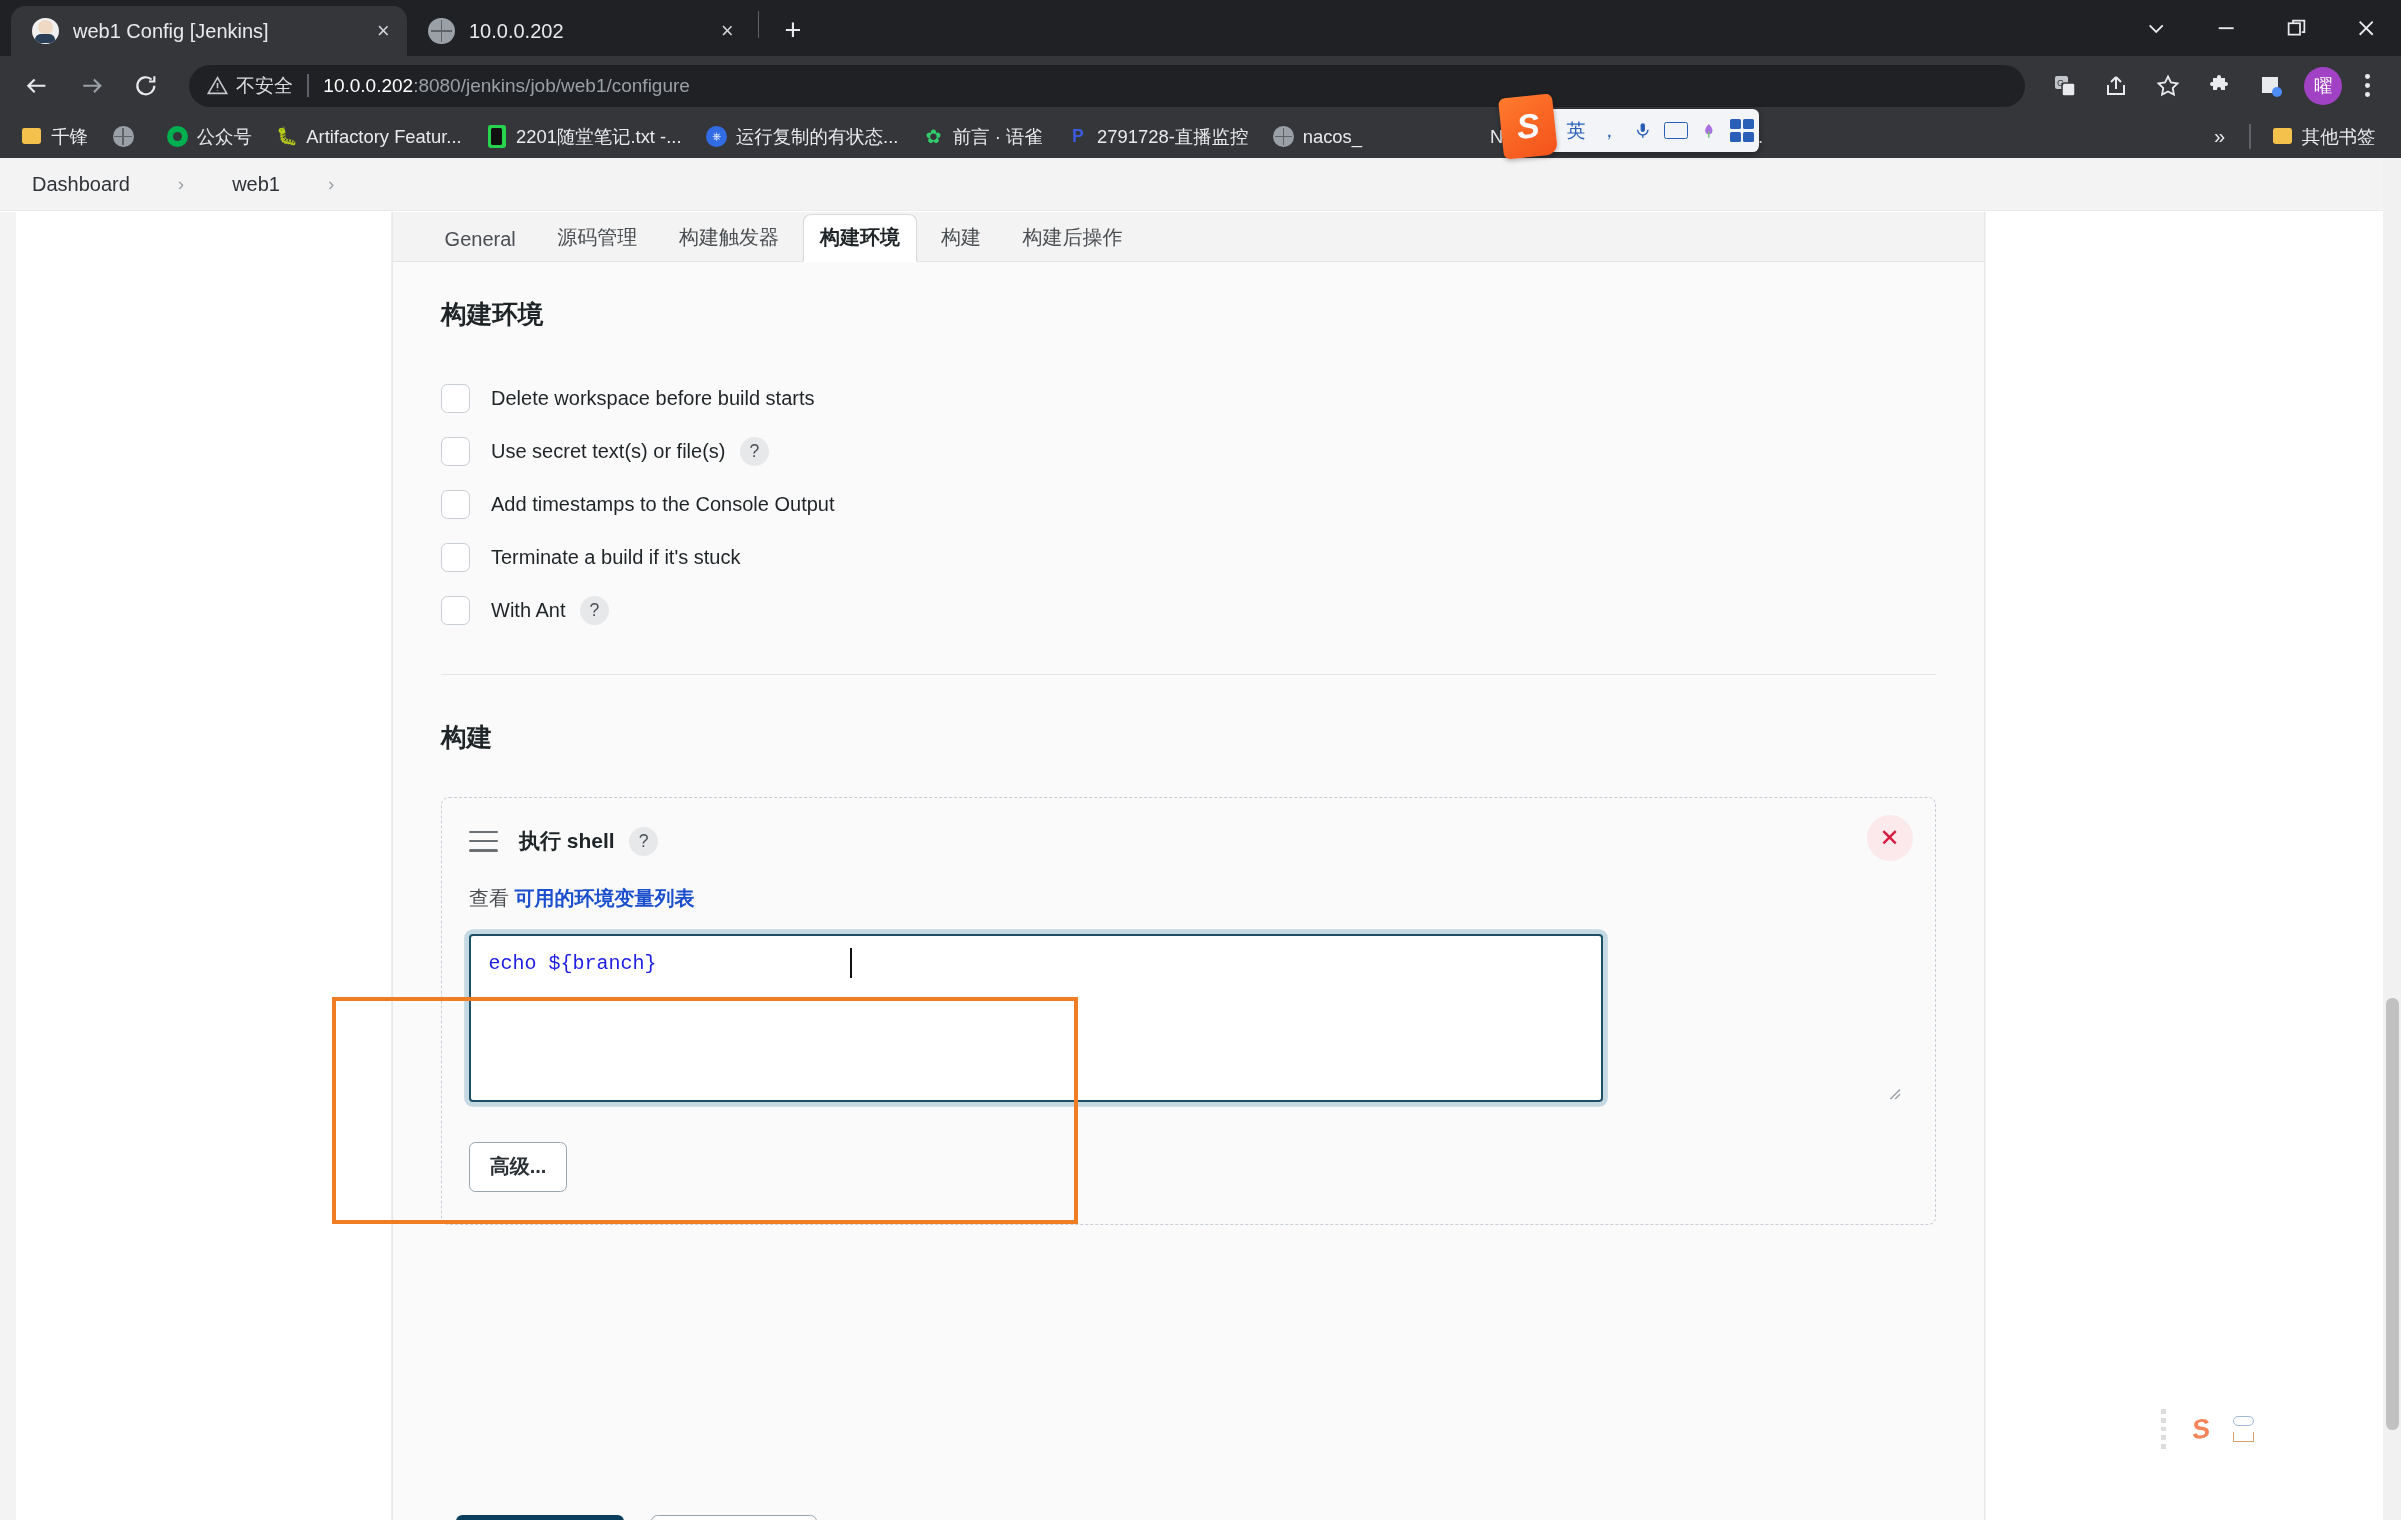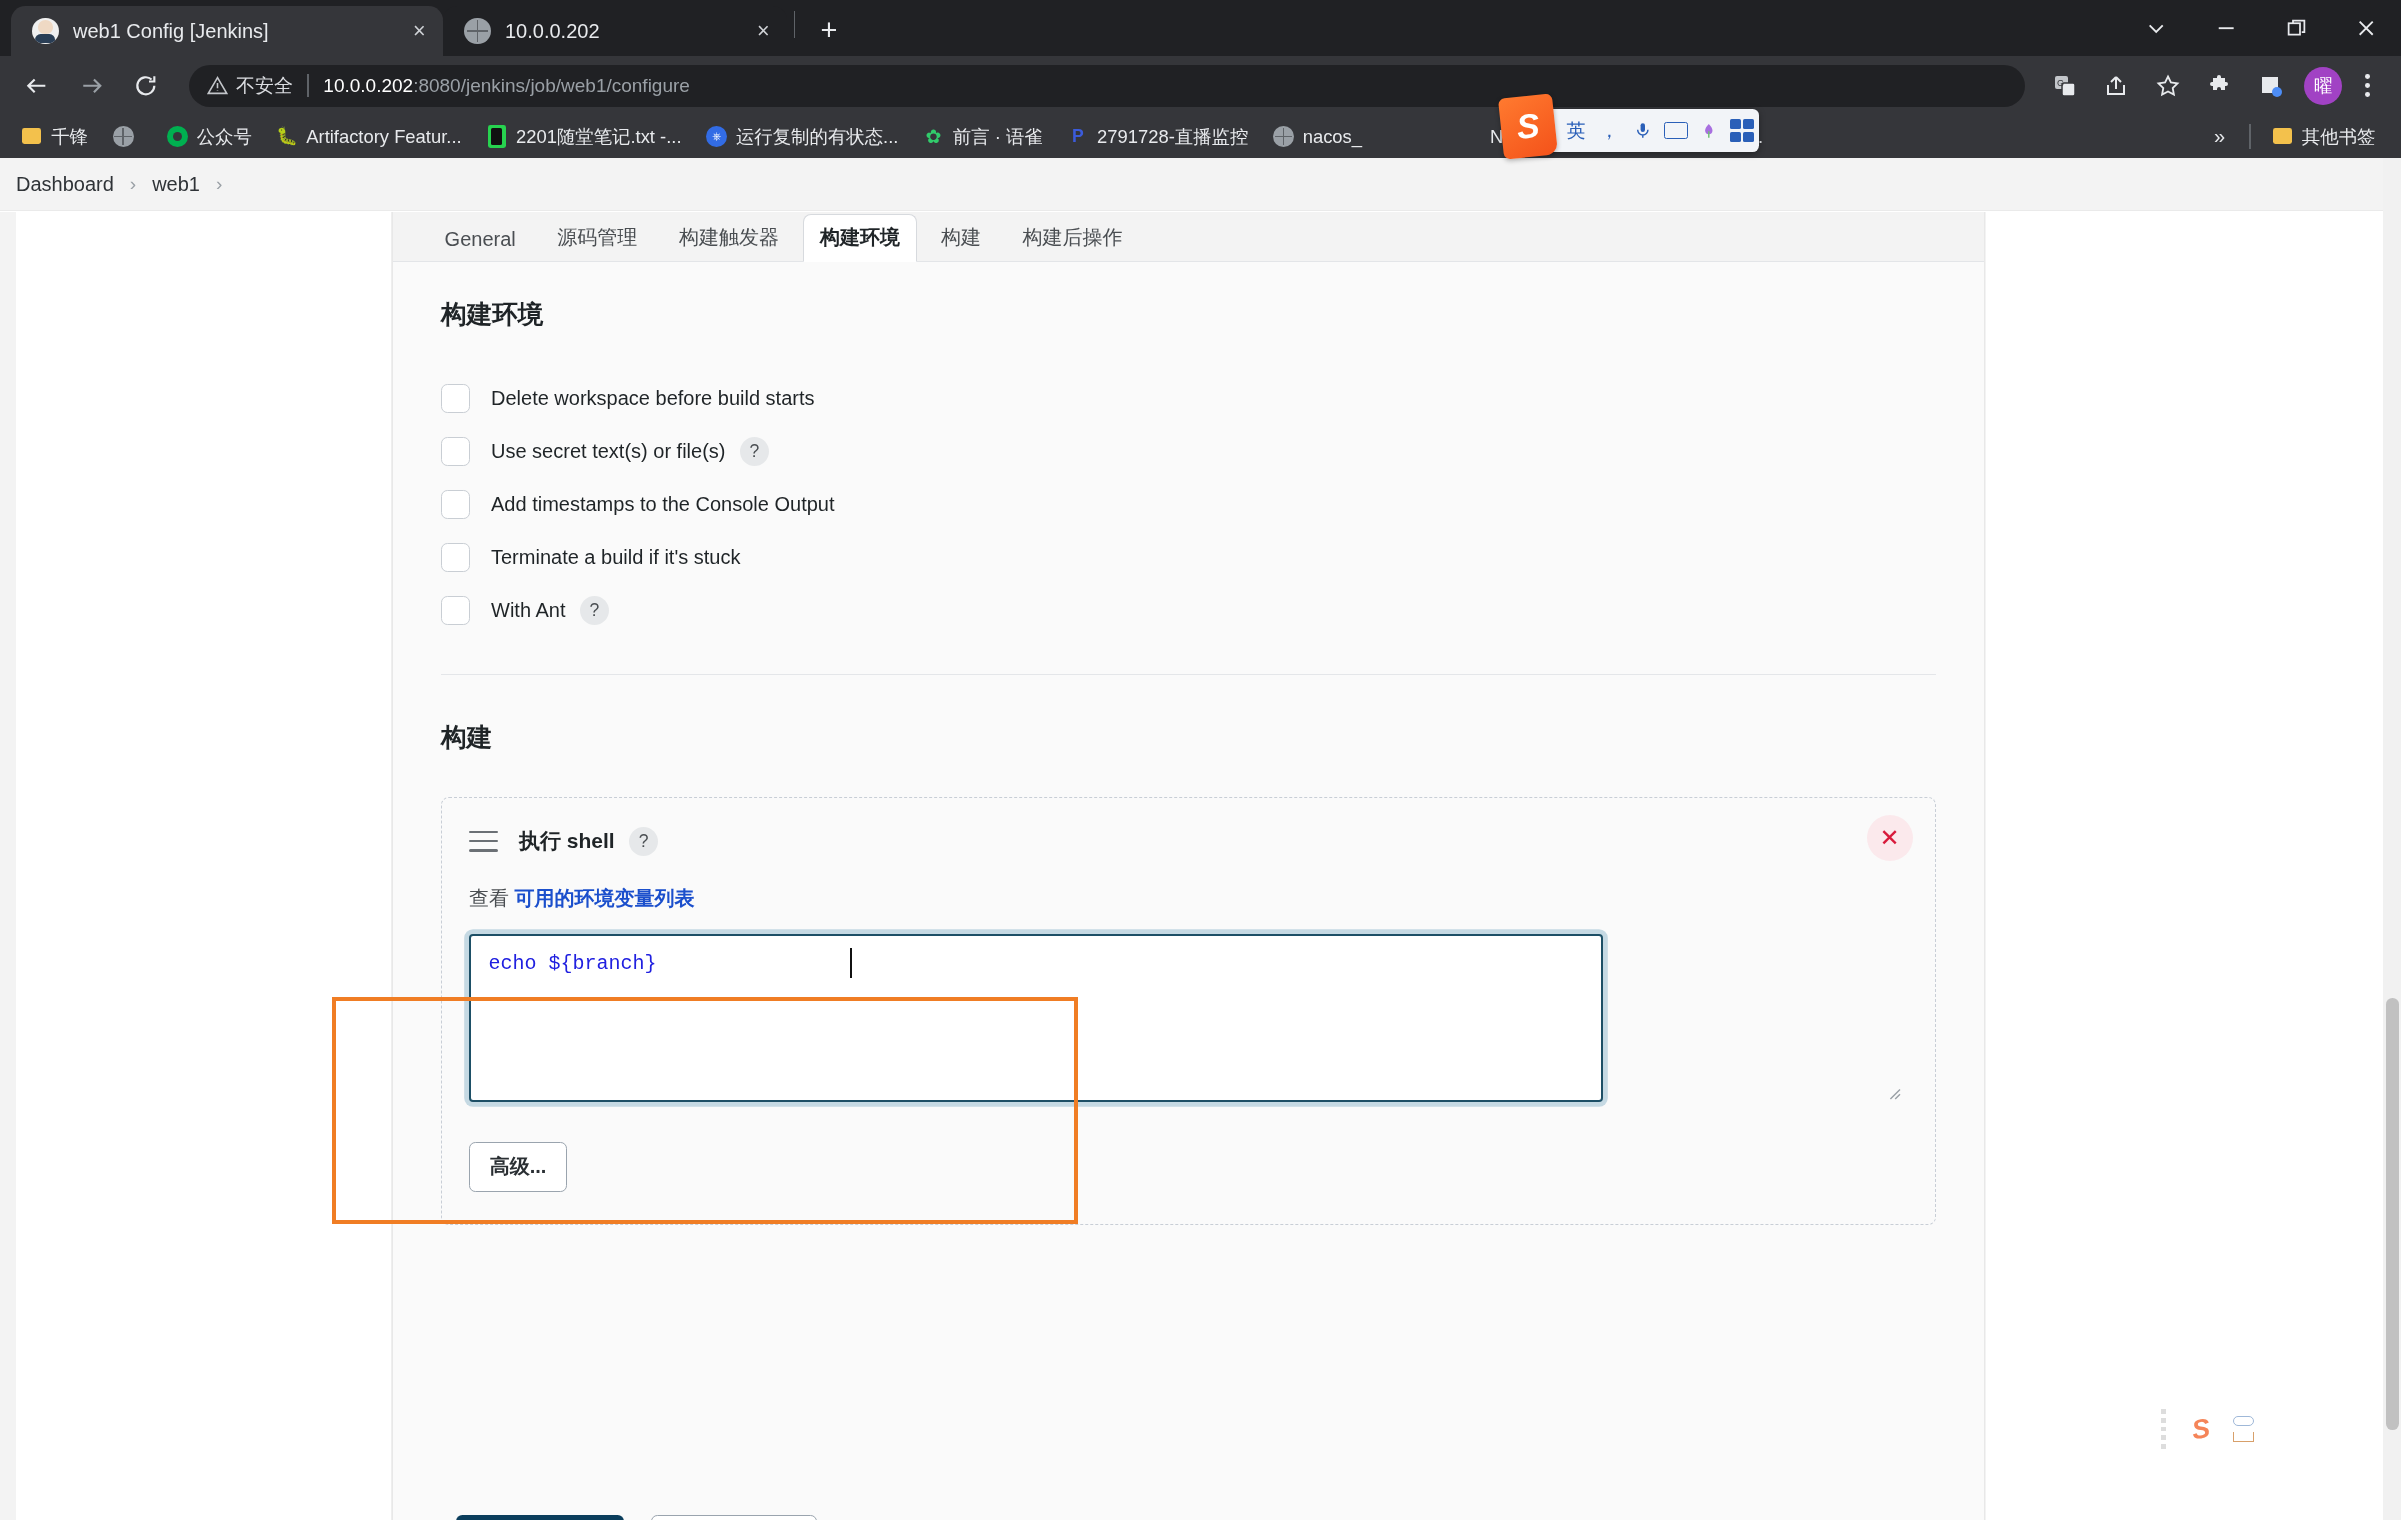--- a/index.html
+++ b/index.html
@@ -16,21 +16,21 @@
   .tabstrip {
     height: 56px; background: #202124;
     display: flex; align-items: flex-end; padding-left: 11.2px;
     position: relative;
   }
   .tab {
     height: 50px; display: flex; align-items: center;
     border-radius: 14.4px 14.4px 0 0; padding: 0 8px 0 21px;
     position: relative; min-width: 144px;
   }
-  .tab.active { background: #35363a; width: 432px; }
+  .tab.active { background: #35363a; width: 396px; }
   .tab.inactive { background: #202124; width: 344px; }
   .tab-favicon {
     width: 26.4px; height: 26.4px; flex: 0 0 26.4px; margin-right: 14.4px;
     display: flex; align-items: center; justify-content: center;
     border-radius: 50%; overflow: hidden;
   }
   .fav-jenkins { background: #f0f0f0; position: relative; }
   .fav-jenkins::before {
     content: ""; position: absolute; left: 5.6px; top: 2.4px;
     width: 15px; height: 13.6px; border-radius: 50% 50% 45% 45%;
@@ -186,22 +186,23 @@
   .sg-grid { display: grid; grid-template-columns: 10.4px 10.4px; grid-template-rows: 10.4px 10.4px; gap: 2.4px; }
   .sg-grid i { background: #2a5fb8; display:block; border-radius: 1.6px; }
 
   
   .page {
     position: absolute; left: 0; top: 158px; right: 0; bottom: 0;
     background: #ffffff;
   }
   .jk-breadcrumb {
     height: 53px; display: flex; align-items: center;
-    padding-left: 16px; background: #f3f3f3;
+    padding-left: 32px; background: #f3f3f3;
     border-bottom: 0.8px solid #eaeaea;
+    gap: 32px;
   }
   .crumb { font-size: 20px; color: #3c3f42; }
   .crumb.link { color: #2f3337; }
   .crumb-sep { color: #9aa0a6; font-size: 19px; margin: 0 16px; }
 
   .jk-body {
     position: absolute; left: 0; top: 54px; right: 0; bottom: 0;
     background: #f3f3f3;
   }
   .content-card {

